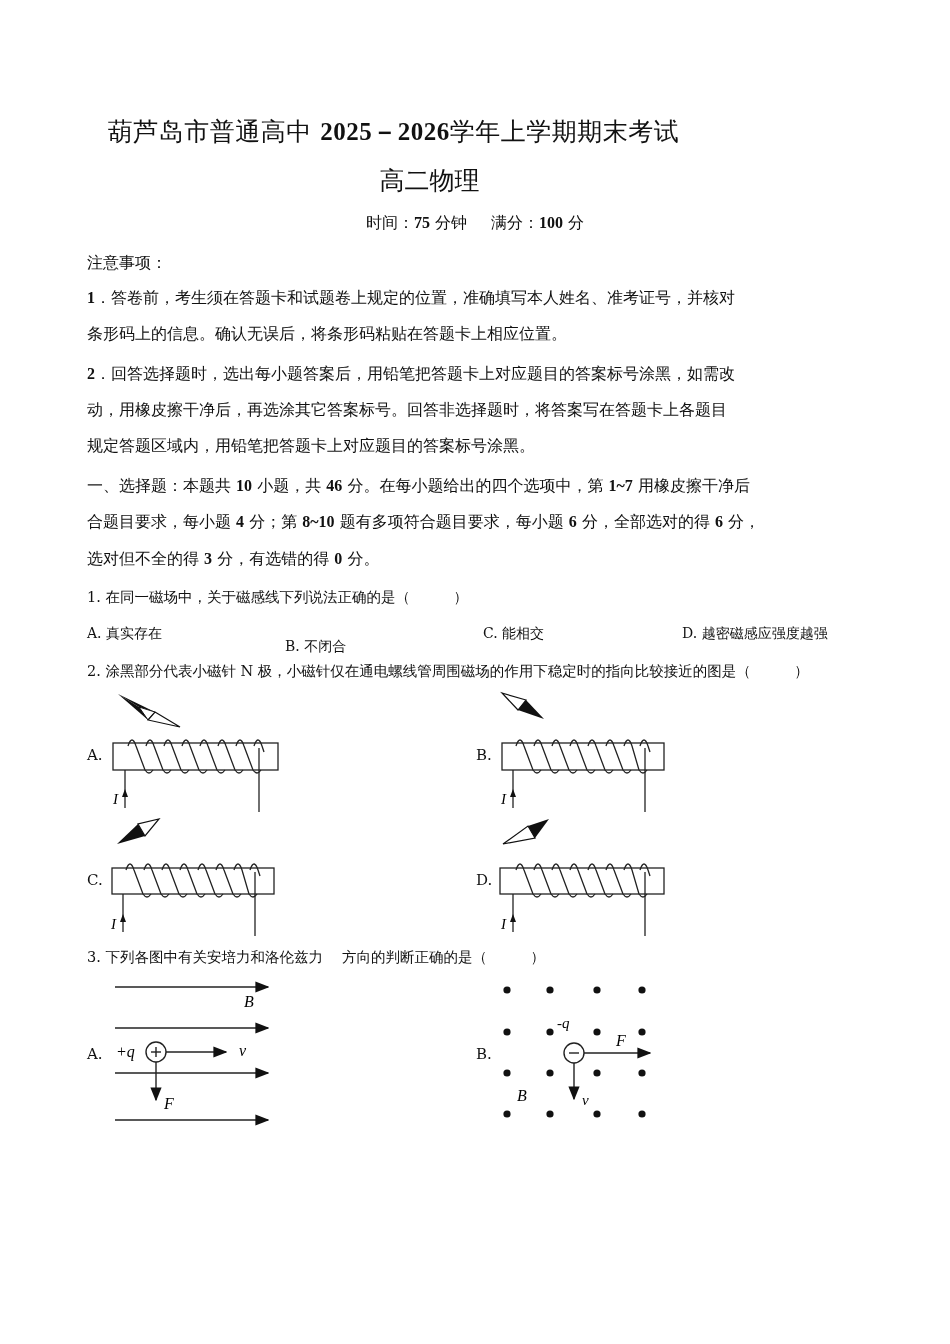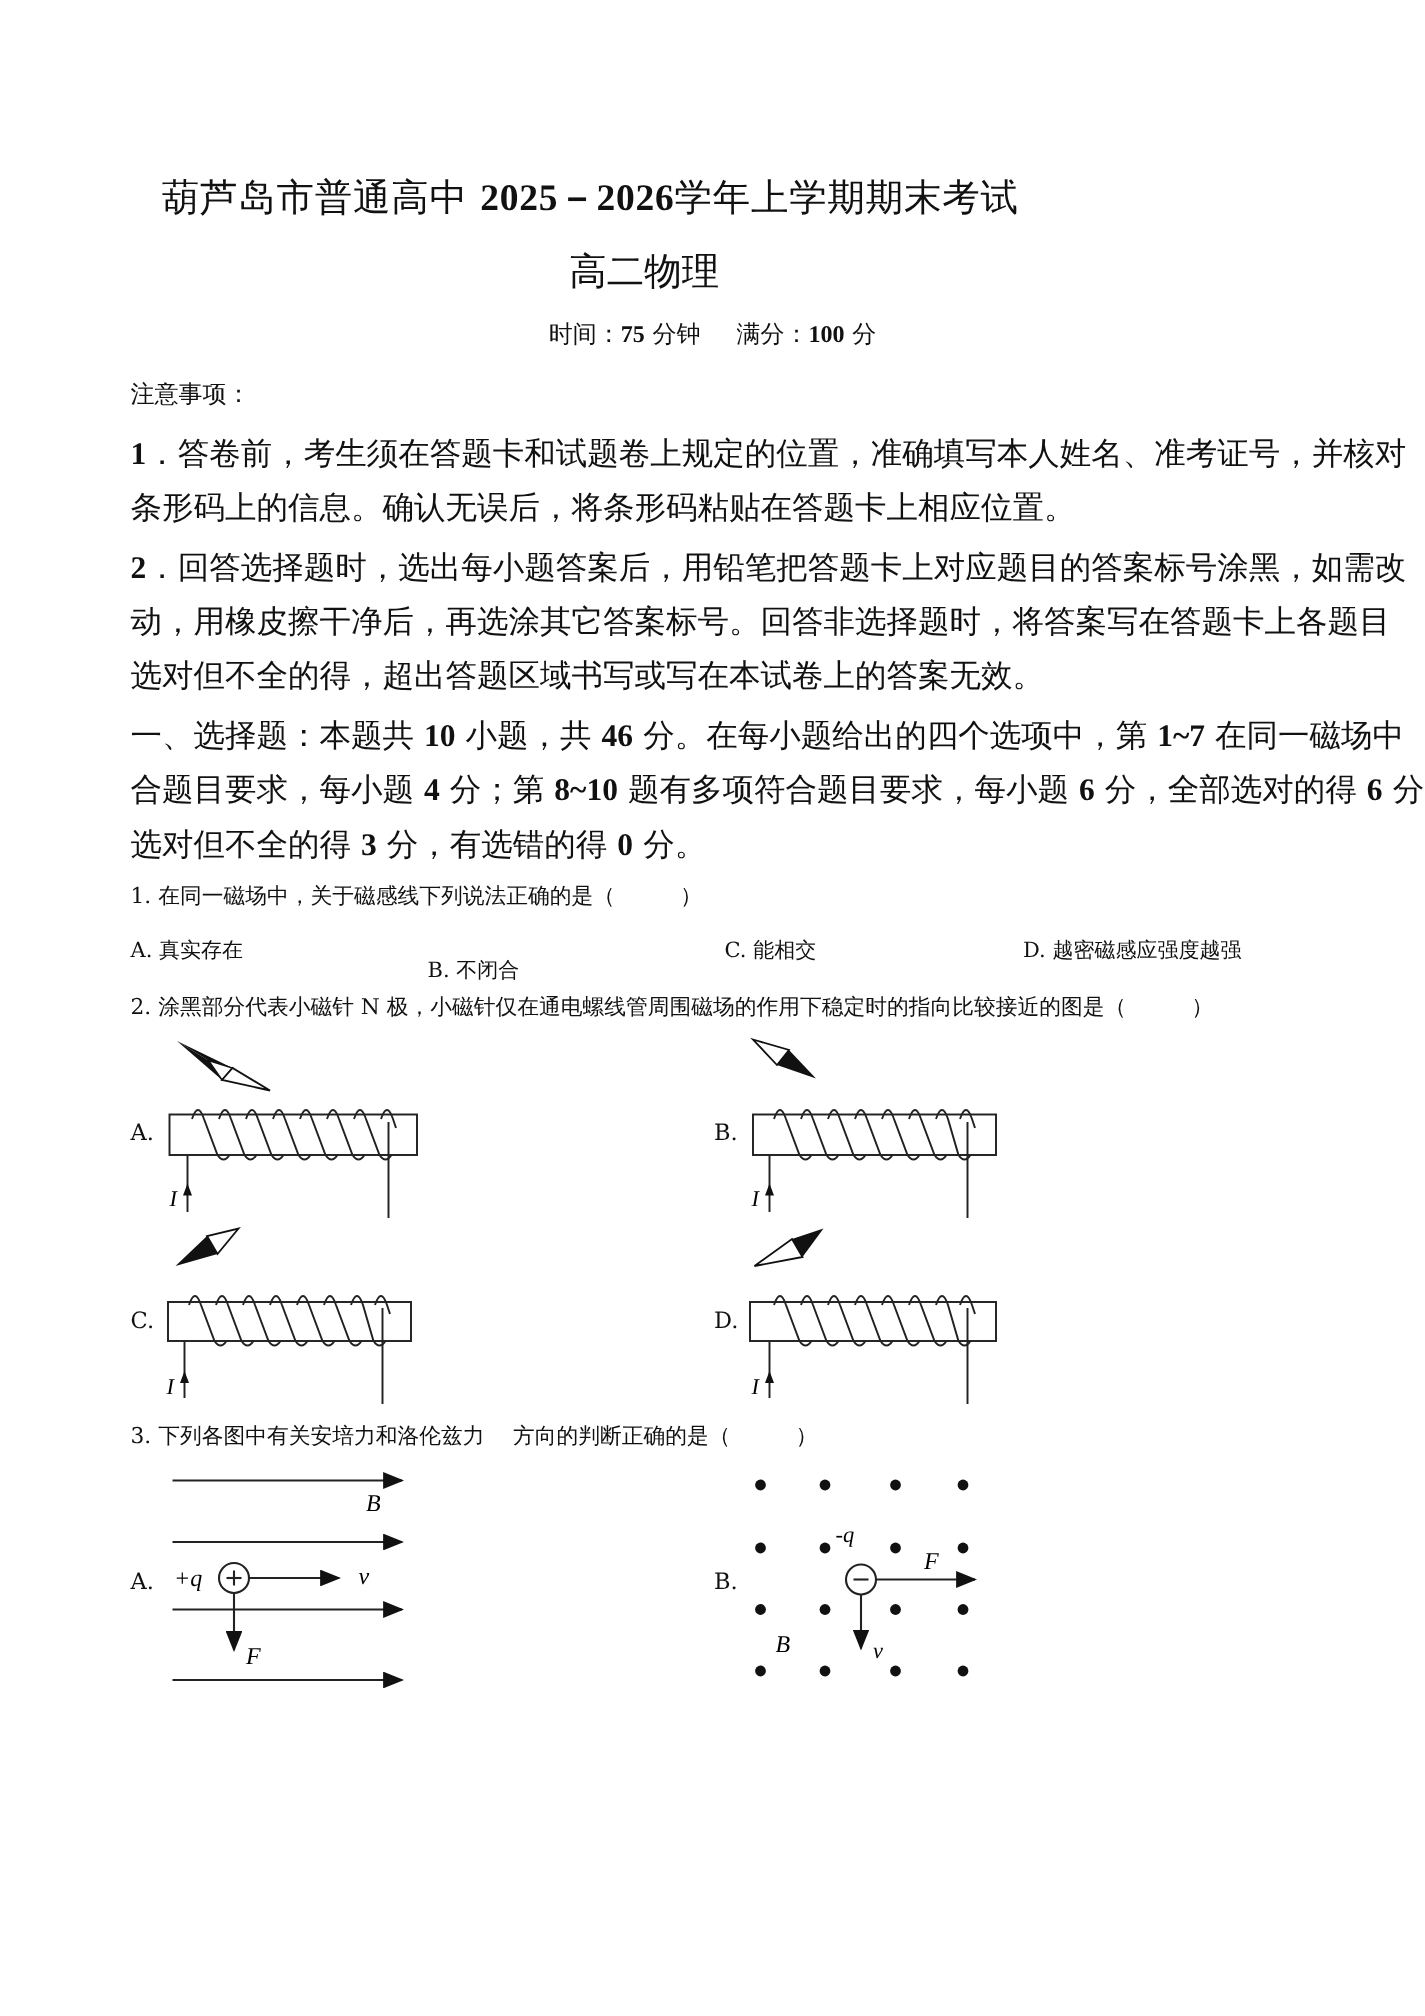--- a/index.html
+++ b/index.html
@@ -3,21 +3,21 @@
 <meta charset="utf-8">
 <style>
   html, body { margin: 0; padding: 0; background: #ffffff; }
   body { width: 950px; height: 1344px; position: relative; overflow: hidden;
          font-family: "DejaVu Serif", "Liberation Serif", serif; color: #111; }
   .abs { position: absolute; white-space: nowrap; }
   .title { font-size: 25px; left: 0; width: 787px; text-align: center; letter-spacing: 0.5px; }
   .subtitle { font-size: 25px; left: 0; width: 859px; text-align: center; }
   .meta { font-size: 16px; left: 0; width: 950px; text-align: center; }
   .b { font-weight: bold; font-family: "Liberation Serif", "DejaVu Serif", serif; }
-  .para { font-size: 21px; left: 87px; }
+  .para { font-size: 16px; left: 87px; }
   .q { font-size: 14.5px; left: 87px; }
   .opt { font-size: 14px; }
   .fig-label { font-size: 15px; }
   svg { position: absolute; overflow: visible; }
   svg text { font-family: "Liberation Serif", "DejaVu Serif", serif; font-style: italic; }
 </style>
 </head>
 <body>
 
 <div class="abs title" style="top:115px;">
@@ -29,24 +29,24 @@
   <span>时间：</span><span class="b">75</span>
   <span>分钟</span>  <span>满分：</span><span class="b">100</span>
   <span>分</span>
 </div>
 
 <div class="abs para" style="top:253px; font-size:16px;">注意事项：</div>
 <div class="abs para" style="top:288px;"><span class="b">1</span><span>．答卷前，考生须在答题卡和试题卷上规定的位置，准确填写本人姓名、准考证号，并核对</span></div>
 <div class="abs para" style="top:324px;">条形码上的信息。确认无误后，将条形码粘贴在答题卡上相应位置。</div>
 <div class="abs para" style="top:364px;"><span class="b">2</span><span>．回答选择题时，选出每小题答案后，用铅笔把答题卡上对应题目的答案标号涂黑，如需改</span></div>
 <div class="abs para" style="top:400px;">动，用橡皮擦干净后，再选涂其它答案标号。回答非选择题时，将答案写在答题卡上各题目</div>
-<div class="abs para" style="top:436px;">选对但不全的得，超出答题区域书写或写在本试卷上的答案无效。</div>
+<div class="abs para" style="top:436px;">规定答题区域内，用铅笔把答题卡上对应题目的答案标号涂黑。</div>
 
 <div class="abs para" style="top:476px;">
-  <span>一、选择题：本题共</span> <span class="b">10</span> <span>小题，共</span> <span class="b">46</span> <span>分。在每小题给出的四个选项中，第</span> <span class="b">1~7</span> <span>在同一磁场中</span>
+  <span>一、选择题：本题共</span> <span class="b">10</span> <span>小题，共</span> <span class="b">46</span> <span>分。在每小题给出的四个选项中，第</span> <span class="b">1~7</span> <span>用橡皮擦干净后</span>
 </div>
 <div class="abs para" style="top:512px;">
   <span>合题目要求，每小题</span> <span class="b">4</span> <span>分；第</span> <span class="b">8~10</span> <span>题有多项符合题目要求，每小题</span> <span class="b">6</span> <span>分，全部选对的得</span> <span class="b">6</span> <span>分，</span>
 </div>
 <div class="abs para" style="top:549px;">
   <span>选对但不全的得</span> <span class="b">3</span> <span>分，有选错的得</span> <span class="b">0</span> <span>分。</span>
 </div>
 
 <div class="abs q" style="top:588px;">1. 在同一磁场中，关于磁感线下列说法正确的是（　　　）</div>
 <div class="abs opt" style="top:625px; left:87px;">A. 真实存在</div>

